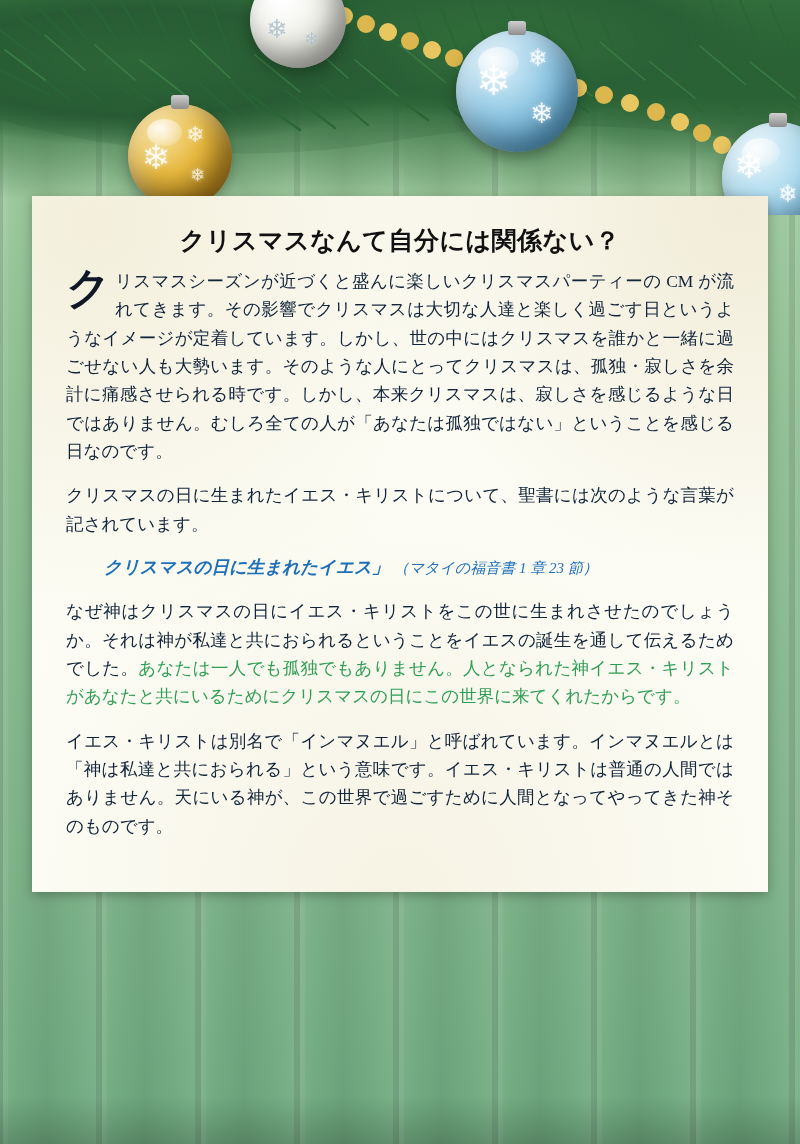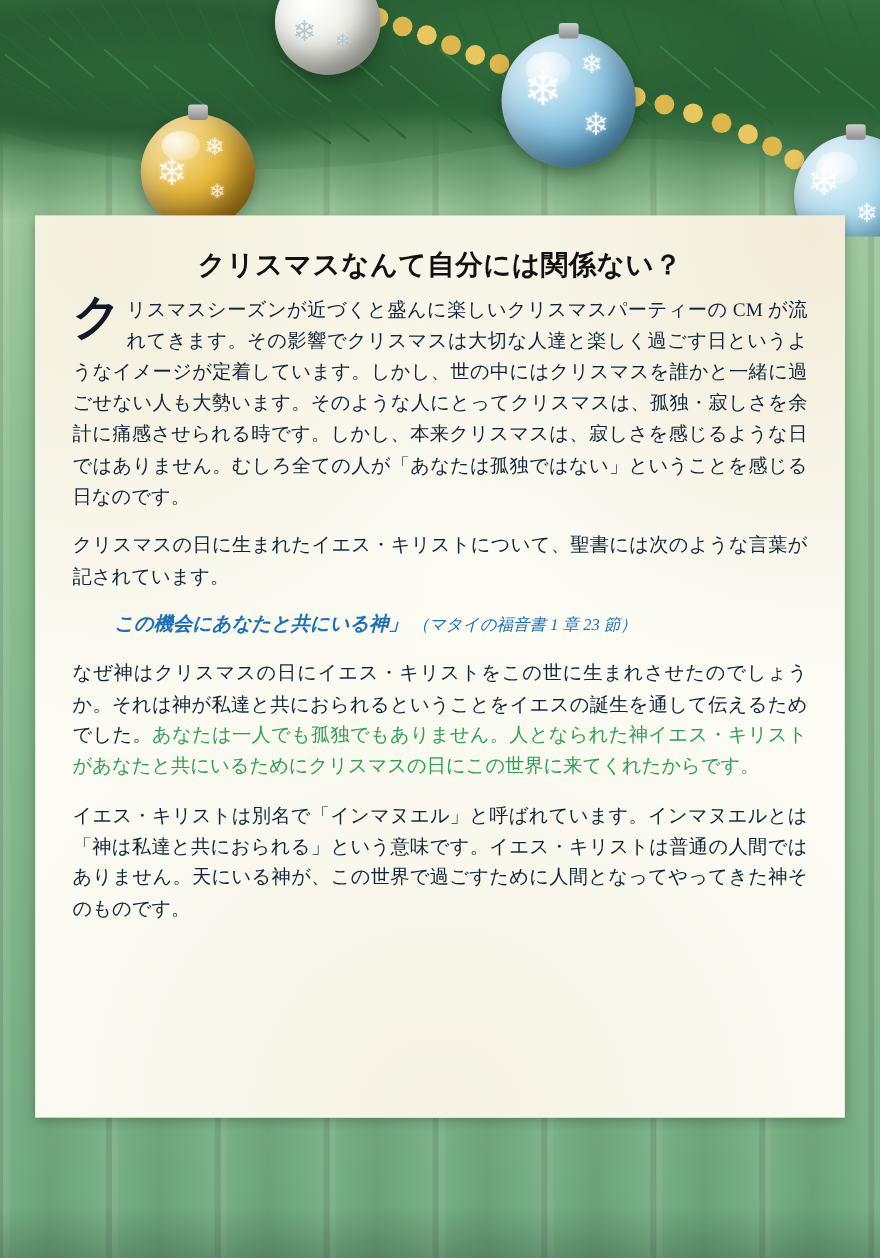--- a/index.html
+++ b/index.html
@@ -105,21 +105,21 @@
     width: 800px; height: 215px;
     pointer-events: none;
   }
 
   
   .sheet {
     position: absolute;
     left: 32px;
     top: 196px;
     width: 736px;
-    height: 820px;
+    height: 696px;
     background: #fdfdf6;
     background-image:
       radial-gradient(circle at 8% 4%, #f3efdc 0%, rgba(253,253,246,0) 45%),
       radial-gradient(circle at 96% 2%, #f1ecd8 0%, rgba(253,253,246,0) 40%),
       radial-gradient(circle at 50% 100%, #f6f3e4 0%, rgba(253,253,246,0) 55%);
     box-shadow: 0 3px 10px rgba(0,0,0,0.25);
     padding: 14px 34px 20px 34px;
     box-sizing: border-box;
   }
 
@@ -287,21 +287,21 @@
     <h1 class="title">クリスマスなんて自分には関係ない？</h1>
 
     <p class="body dropcap-para">
       <span class="dropcap">ク</span><span>リスマスシーズンが近づくと盛んに楽しいクリスマスパーティーの CM が流れてきます。その影響でクリスマスは大切な人達と楽しく過ごす日というようなイメージが定着しています。しかし、世の中にはクリスマスを誰かと一緒に過ごせない人も大勢います。そのような人にとってクリスマスは、孤独・寂しさを余計に痛感させられる時です。しかし、本来クリスマスは、寂しさを感じるような日ではありません。むしろ全ての人が「あなたは孤独ではない」ということを感じる日なのです。</span>
     </p>
 
     <p class="body">クリスマスの日に生まれたイエス・キリストについて、聖書には次のような言葉が記されています。</p>
 
     <div class="verse">
       <div class="verse-line-2">
-        <span>この機会にあなたと共にいる神」</span>
+        <span>クリスマスの日に生まれたイエス」</span>
         <span class="ref">（マタイの福音書 1 章 23 節）</span>
       </div>
     </div>
 
     <p class="body">
       <span>なぜ神はクリスマスの日にイエス・キリストをこの世に生まれさせたのでしょうか。それは神が私達と共におられるということをイエスの誕生を通して伝えるためでした。</span><span class="green">あなたは一人でも孤独でもありません。人となられた神イエス・キリストがあなたと共にいるためにクリスマスの日にこの世界に来てくれたからです。</span>
     </p>
 
     <p class="body">イエス・キリストは別名で「インマヌエル」と呼ばれています。インマヌエルとは「神は私達と共におられる」という意味です。イエス・キリストは普通の人間ではありません。天にいる神が、この世界で過ごすために人間となってやってきた神そのものです。</p>
 

